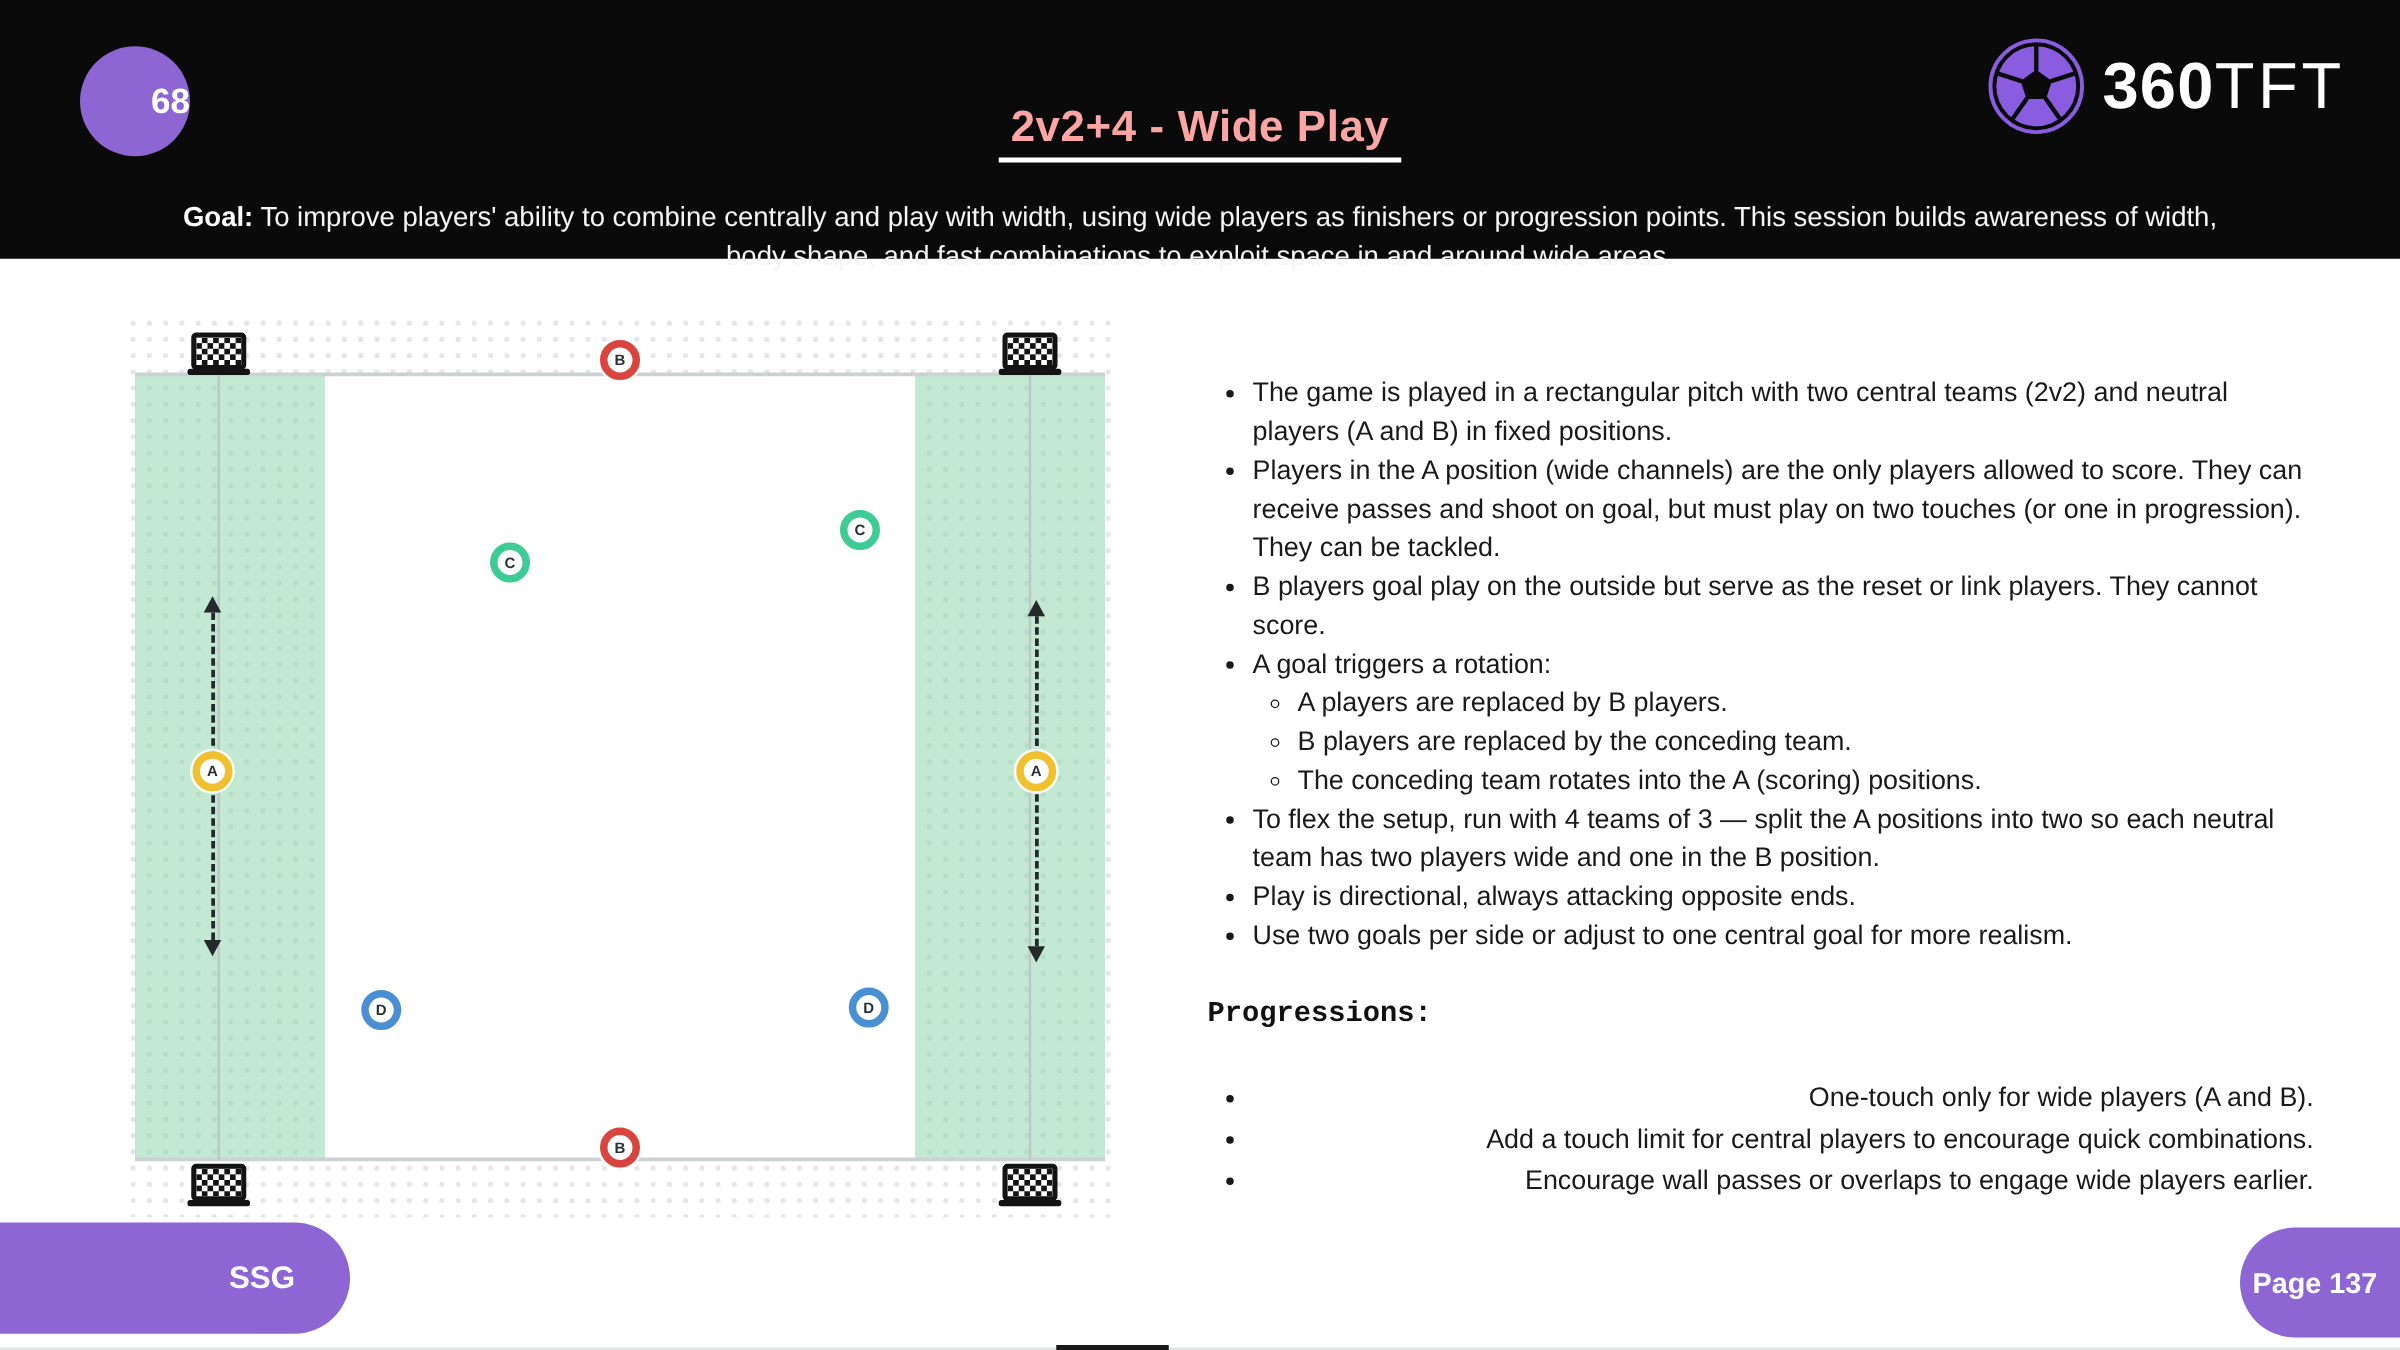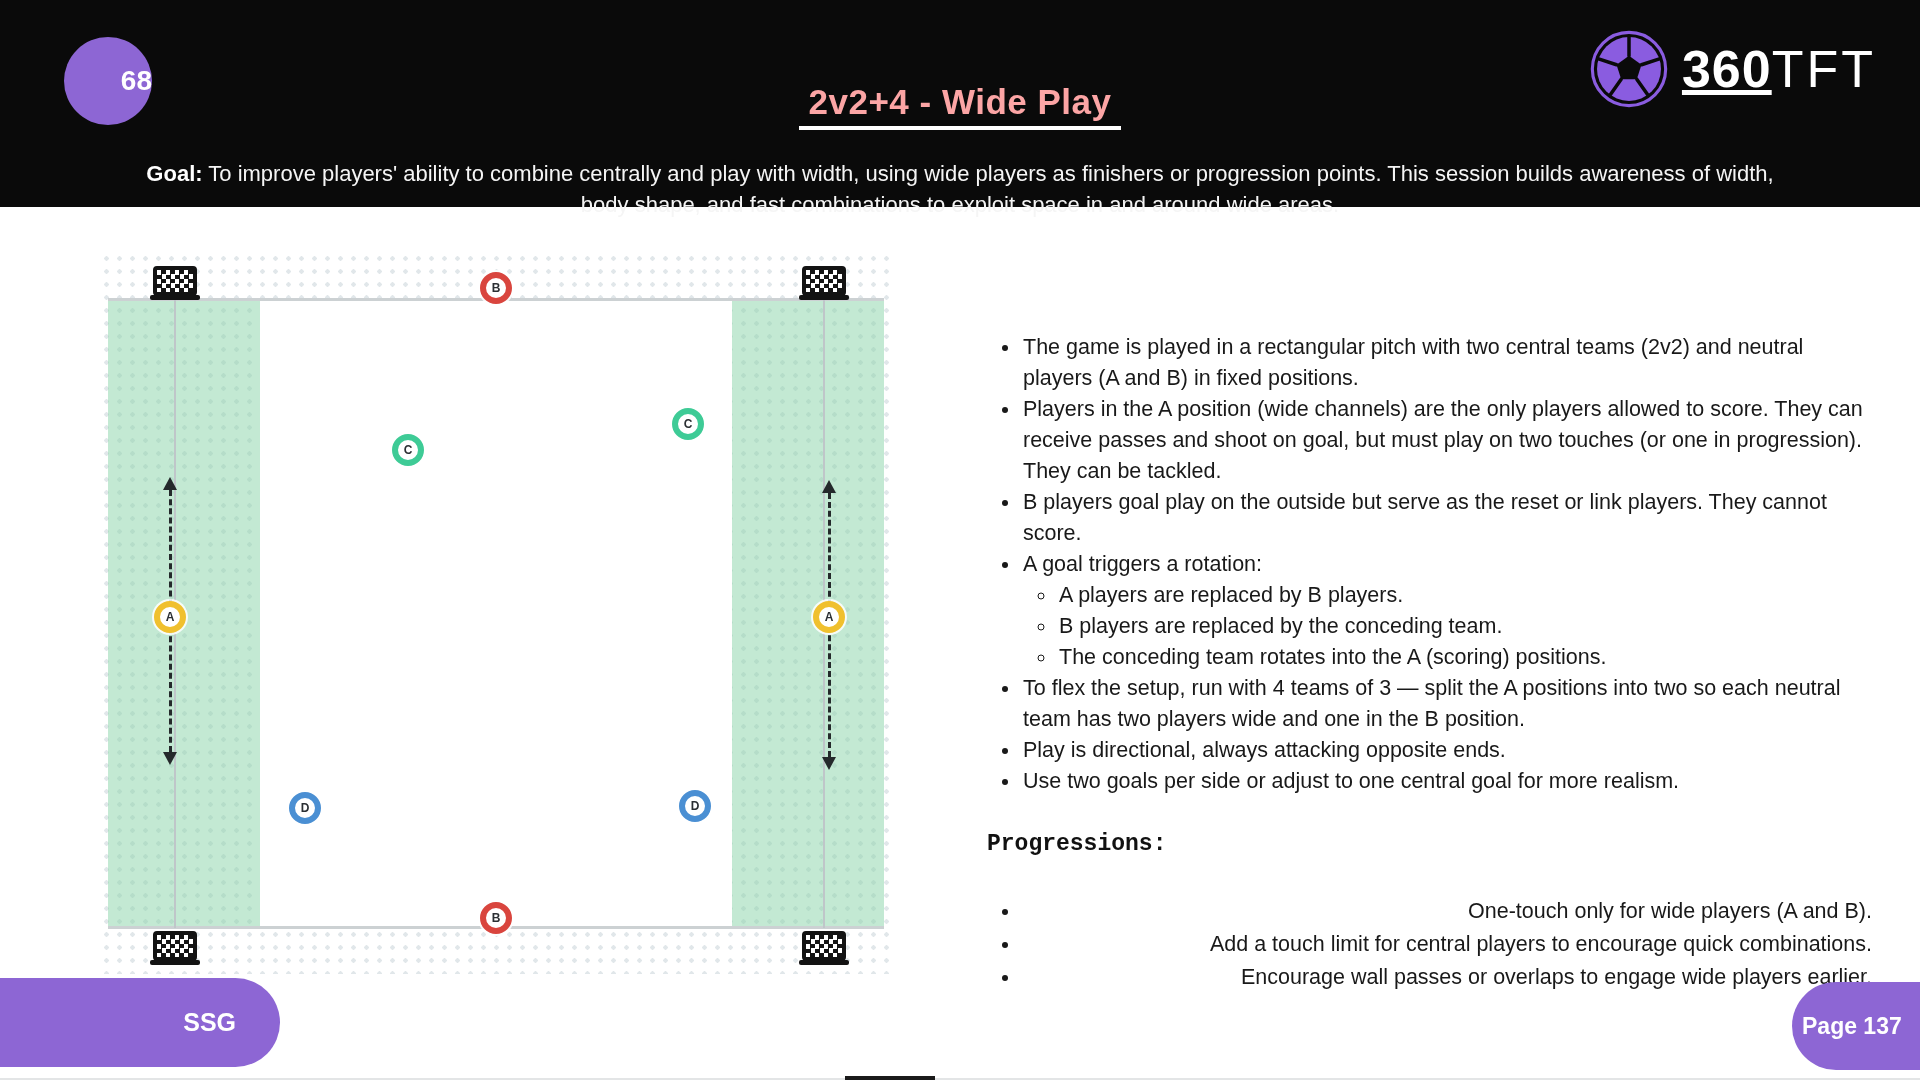--- a/index.html
+++ b/index.html
@@ -30,21 +30,21 @@
   }
   .goal-para {
     position:absolute; left:120px; top:158px; width:1680px;
     text-align:center; font-size:22px; line-height:31px; color:#f5f5f5;
   }
   .goal-para b { color:#ffffff; }
 
   .logo { position:absolute; right:44px; top:30px; display:flex; align-items:center; gap:14px; }
   .logo-ball { width:78px; height:78px; }
   .logo-text { font-size:52px; color:#ffffff; letter-spacing:1px; display:flex; align-items:baseline; }
-  .logo-text .b360 { font-weight:800;text-decoration:underline; }
+  .logo-text .b360 { font-weight:800; }
   .logo-text .tft  { font-weight:300; letter-spacing:3px; }
 
   
   .diagram {
     position:absolute; left:100px; top:252px; width:790px; height:722px;
     background-color:#ffffff;
     background-image:radial-gradient(circle, #e1e7ea 2px, transparent 2.4px);
     background-size:13px 13px;
   }
   .channel {
@@ -88,22 +88,22 @@
   .player {
     position:absolute; width:32px; height:32px; border-radius:50%;
     border:6px solid #999; background:#ffffff;
     display:flex; align-items:center; justify-content:center;
     font-size:12px; font-weight:bold; color:#2b2f33;
     box-shadow:0 0 0 2px rgba(255,255,255,0.85);
   }
 
   
   .rules-col {
-    position:absolute; left:966px; top:332px; width:885px;
-    font-size:21.5px; line-height:31px; color:#191919;margin-left:21px;
+    position:absolute; left:966px; top:299px; width:885px;
+    font-size:21.5px; line-height:31px; color:#191919;
   }
   .rules-col ul { list-style:disc outside; padding-left:34px; }
   .rules-col ul ul { list-style:circle outside; padding-left:34px; margin-top:0; }
   .rules-col li { margin:0; padding-left:2px; }
   .prog-heading { font-size:23px; font-weight:bold; margin:32px 0 36px 0; color:#111;font-family:Liberation Mono, monospace; }
   .prog-list li { margin-bottom:2px;text-align:right; }
 
   
   .pill-left {
     position:absolute; left:0; top:978px; width:280px; height:89px;

